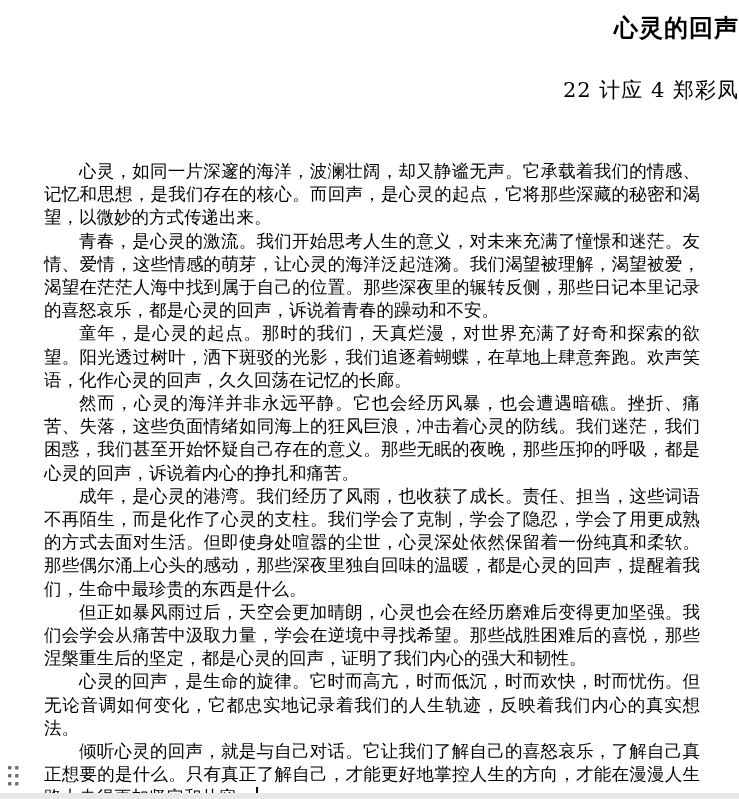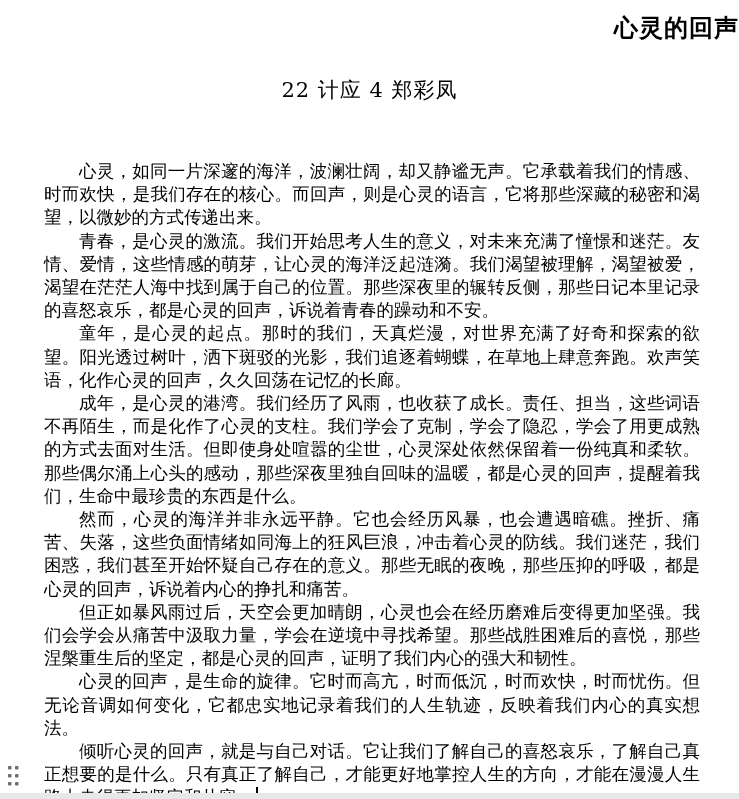--- a/index.html
+++ b/index.html
@@ -26,21 +26,21 @@
     font-weight: bold;
     font-size: 24px;
     line-height: 30px;
     text-align: right;
     margin: 0;
     letter-spacing: 1px;
   }
   .byline {
     font-size: 21px;
     line-height: 27px;
-    text-align: center;
+    text-align: right;
     margin: 34px 0 0 0;
     letter-spacing: 1px;
   }
   .content {
     margin: 56px 39px 0 44px;
   }
   .content p {
     margin: 0;
     font-size: 17.5px;
     line-height: 23.2px;
@@ -76,25 +76,25 @@
 </head>
 <body>
 
 <div class="page">
 
   <h1 class="doc-title">心灵的回声</h1>
 
   <div class="byline">22 计应 4 郑彩凤</div>
 
   <div class="content">
-      <p>心灵，如同一片深邃的海洋，波澜壮阔，却又静谧无声。它承载着我们的情感、时而欢快，是我们存在的核心。而回声，则是心灵的语言，它将那些深藏的秘密和渴望，以微妙的方式传递出来。</p>
+      <p>心灵，如同一片深邃的海洋，波澜壮阔，却又静谧无声。它承载着我们的情感、记忆和思想，是我们存在的核心。而回声，是心灵的起点，它将那些深藏的秘密和渴望，以微妙的方式传递出来。</p>
       <p>青春，是心灵的激流。我们开始思考人生的意义，对未来充满了憧憬和迷茫。友情、爱情，这些情感的萌芽，让心灵的海洋泛起涟漪。我们渴望被理解，渴望被爱，渴望在茫茫人海中找到属于自己的位置。那些深夜里的辗转反侧，那些日记本里记录的喜怒哀乐，都是心灵的回声，诉说着青春的躁动和不安。</p>
       <p>童年，是心灵的起点。那时的我们，天真烂漫，对世界充满了好奇和探索的欲望。阳光透过树叶，洒下斑驳的光影，我们追逐着蝴蝶，在草地上肆意奔跑。欢声笑语，化作心灵的回声，久久回荡在记忆的长廊。</p>
+      <p>然而，心灵的海洋并非永远平静。它也会经历风暴，也会遭遇暗礁。挫折、痛苦、失落，这些负面情绪如同海上的狂风巨浪，冲击着心灵的防线。我们迷茫，我们困惑，我们甚至开始怀疑自己存在的意义。那些无眠的夜晚，那些压抑的呼吸，都是心灵的回声，诉说着内心的挣扎和痛苦。</p>
       <p>成年，是心灵的港湾。我们经历了风雨，也收获了成长。责任、担当，这些词语不再陌生，而是化作了心灵的支柱。我们学会了克制，学会了隐忍，学会了用更成熟的方式去面对生活。但即使身处喧嚣的尘世，心灵深处依然保留着一份纯真和柔软。那些偶尔涌上心头的感动，那些深夜里独自回味的温暖，都是心灵的回声，提醒着我们，生命中最珍贵的东西是什么。</p>
-      <p>然而，心灵的海洋并非永远平静。它也会经历风暴，也会遭遇暗礁。挫折、痛苦、失落，这些负面情绪如同海上的狂风巨浪，冲击着心灵的防线。我们迷茫，我们困惑，我们甚至开始怀疑自己存在的意义。那些无眠的夜晚，那些压抑的呼吸，都是心灵的回声，诉说着内心的挣扎和痛苦。</p>
       <p>但正如暴风雨过后，天空会更加晴朗，心灵也会在经历磨难后变得更加坚强。我们会学会从痛苦中汲取力量，学会在逆境中寻找希望。那些战胜困难后的喜悦，那些涅槃重生后的坚定，都是心灵的回声，证明了我们内心的强大和韧性。</p>
       <p>心灵的回声，是生命的旋律。它时而高亢，时而低沉，时而欢快，时而忧伤。但无论音调如何变化，它都忠实地记录着我们的人生轨迹，反映着我们内心的真实想法。</p>
       <p>倾听心灵的回声，就是与自己对话。它让我们了解自己的喜怒哀乐，了解自己真正想要的是什么。只有真正了解自己，才能更好地掌控人生的方向，才能在漫漫人生路上走得更加坚定和从容。<span class="caret"></span></p>
     </div>
 
 </div>
 
 <div class="drag-handle" title="">
   <svg width="13" height="23" viewBox="0 0 13 23">
     <g fill="#6f6f6f">

